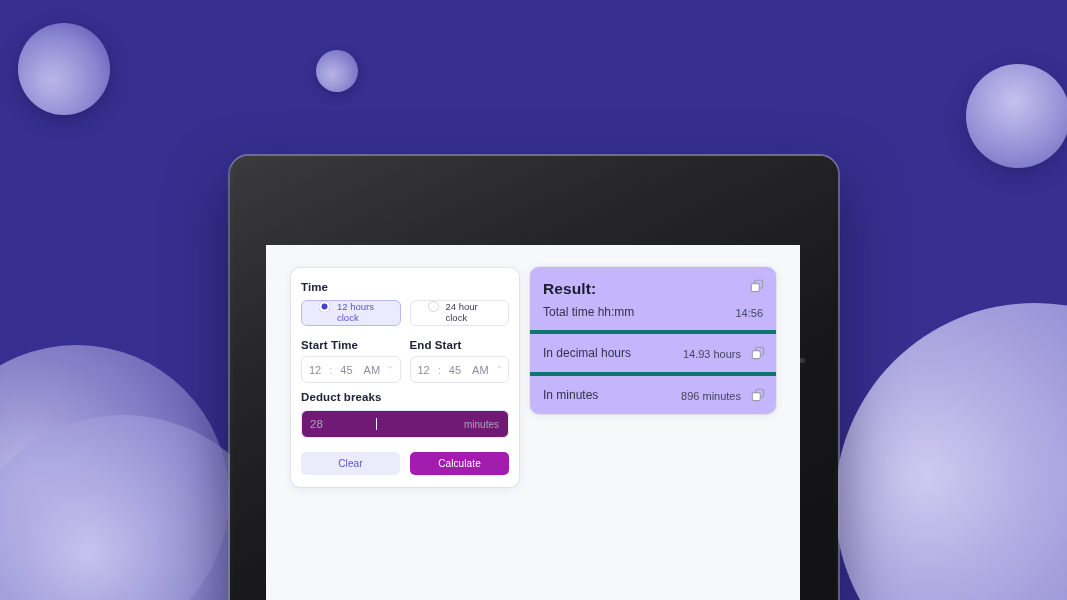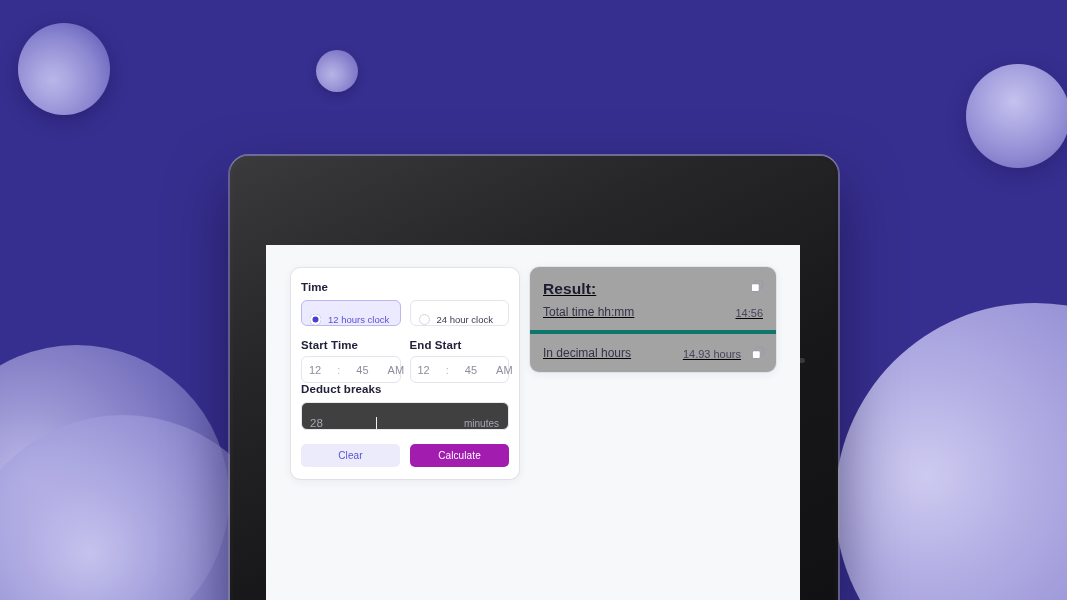--- a/index.html
+++ b/index.html
@@ -79,56 +79,56 @@
     padding:13px 10px 12px 10px;
     box-sizing:border-box;
   }
   .field-label{
     font-size:11.5px;color:#22223a;font-weight:700;letter-spacing:.1px;
     margin:0 0 7px 0;
   }
 
   .radio-row{display:flex;gap:9px;margin-bottom:13px;}
   .radio-box{
-    flex:1;display:flex;align-items:flex-end;gap:7px;
+    flex:1;display:flex;align-items:flex-start;gap:7px;
     height:26px;box-sizing:border-box;border-radius:6px;
-    padding:0 8px;font-size:9.5px;
+    padding:0 17px;font-size:9.5px;
     border:1px solid #e3e5ec;background:#fff;color:#3b3b50;
   }
   .radio-box.active{
     background:#eceaff;border-color:#bcb6f2;color:#5a52d5;
   }
   .radio-dot{
     width:11px;height:11px;border-radius:50%;box-sizing:border-box;
     border:1px solid #d5d7e0;background:#fff;flex:0 0 auto;
   }
   .radio-box.active .radio-dot{
     border:none;
     background:#4840d0;
     box-shadow:inset 0 0 0 2.5px #ffffff;
   }
 
-  .time-row{display:flex;gap:9px;margin-bottom:0;}
+  .time-row{display:flex;gap:9px;margin-bottom:8px;}
   .time-col{flex:1;min-width:0;}
   .time-col .field-label{margin-bottom:5px;}
   .time-input{
     height:27px;border:1px solid #e3e5ec;border-radius:6px;background:#fff;
-    display:flex;align-items:center;padding:0 7px;gap:16px;
+    display:flex;align-items:center;padding:0 7px;gap:8px;
     font-size:11px;color:#9a9aab;box-sizing:border-box;
   }
   .time-input .hh,.time-input .mm{color:#8d8d9e;}
   .time-input .colon{color:#b3b3c0;}
   .time-input .mer{margin-left:3px;color:#8d8d9e;}
   .chev{margin-left:auto;width:9px;height:9px;display:block;}
   .chev svg{display:block;}
 
   .break-wrap{margin-bottom:14px;}
   .break-input{
-    height:28px;border:1px solid #e7e9ef;border-radius:6px;background:#404040;
-    display:flex;align-items:flex-end;box-sizing:border-box;overflow:hidden;
+    height:28px;border:1px solid #e7e9ef;border-radius:6px;background:#701a75;
+    display:flex;align-items:center;box-sizing:border-box;overflow:hidden;
   }
   .break-val{
     flex:0 0 66px;display:flex;align-items:center;padding-left:8px;
     font-size:11.5px;color:#a5a5b4;border-right:1px solid #f0f1f5;
   }
   .break-unit{
     flex:1;display:flex;align-items:center;justify-content:flex-end;
     padding-right:9px;font-size:10px;color:#a5a5b4;
   }
 
@@ -137,23 +137,23 @@
     flex:1;height:23px;border:none;border-radius:5px;cursor:pointer;
     font-size:10px;font-family:inherit;letter-spacing:.1px;
     display:flex;align-items:center;justify-content:center;
   }
   .btn-clear{background:#ecebfb;color:#5a52d5;}
   .btn-calc{background:#a21caf;color:#ffffff;}
 
   
   .result-card{
     position:absolute;left:264px;top:22px;width:246px;
-    background:#a3a3a3;border-radius:9px;
+    background:#c4b5fd;border-radius:9px;
     box-shadow:0 2px 10px rgba(40,40,70,.07), 0 0 0 1px rgba(228,230,237,.8);
-    overflow:hidden;box-sizing:border-box;text-decoration:underline;
+    overflow:hidden;box-sizing:border-box;
   }
   .result-head{
     padding:13px 13px 0 13px;position:relative;
   }
   .result-title{font-size:15.5px;font-weight:700;color:#1c1c30;letter-spacing:.1px;}
   .res-row{
     position:relative;display:flex;align-items:flex-end;
     padding:7px 13px 11px 13px;
   }
   .res-row.bordered{border-top:4px solid #0f766e;padding-top:12px;padding-bottom:12px;}
@@ -270,15 +270,25 @@
       <span class="res-label">In decimal hours</span>
       <span class="res-value">14.93 hours</span>
       <span class="copy-icon copy-row">
         <svg viewBox="0 0 14 14">
           <rect x="4.6" y="1.2" width="8" height="8" rx="1.6" fill="none" stroke="#9b9bab" stroke-width="1.1"></rect>
           <rect x="1.3" y="4.6" width="8" height="8" rx="1.6" fill="#ffffff" stroke="#9b9bab" stroke-width="1.1"></rect>
         </svg>
       </span>
     </div>
 
+    <div class="res-row bordered">
+      <span class="res-label">In minutes</span>
+      <span class="res-value">896 minutes</span>
+      <span class="copy-icon copy-row">
+        <svg viewBox="0 0 14 14">
+          <rect x="4.6" y="1.2" width="8" height="8" rx="1.6" fill="none" stroke="#9b9bab" stroke-width="1.1"></rect>
+          <rect x="1.3" y="4.6" width="8" height="8" rx="1.6" fill="#ffffff" stroke="#9b9bab" stroke-width="1.1"></rect>
+        </svg>
+      </span>
+    </div>
 
   </div>
 </div>
 
 </body></html>

